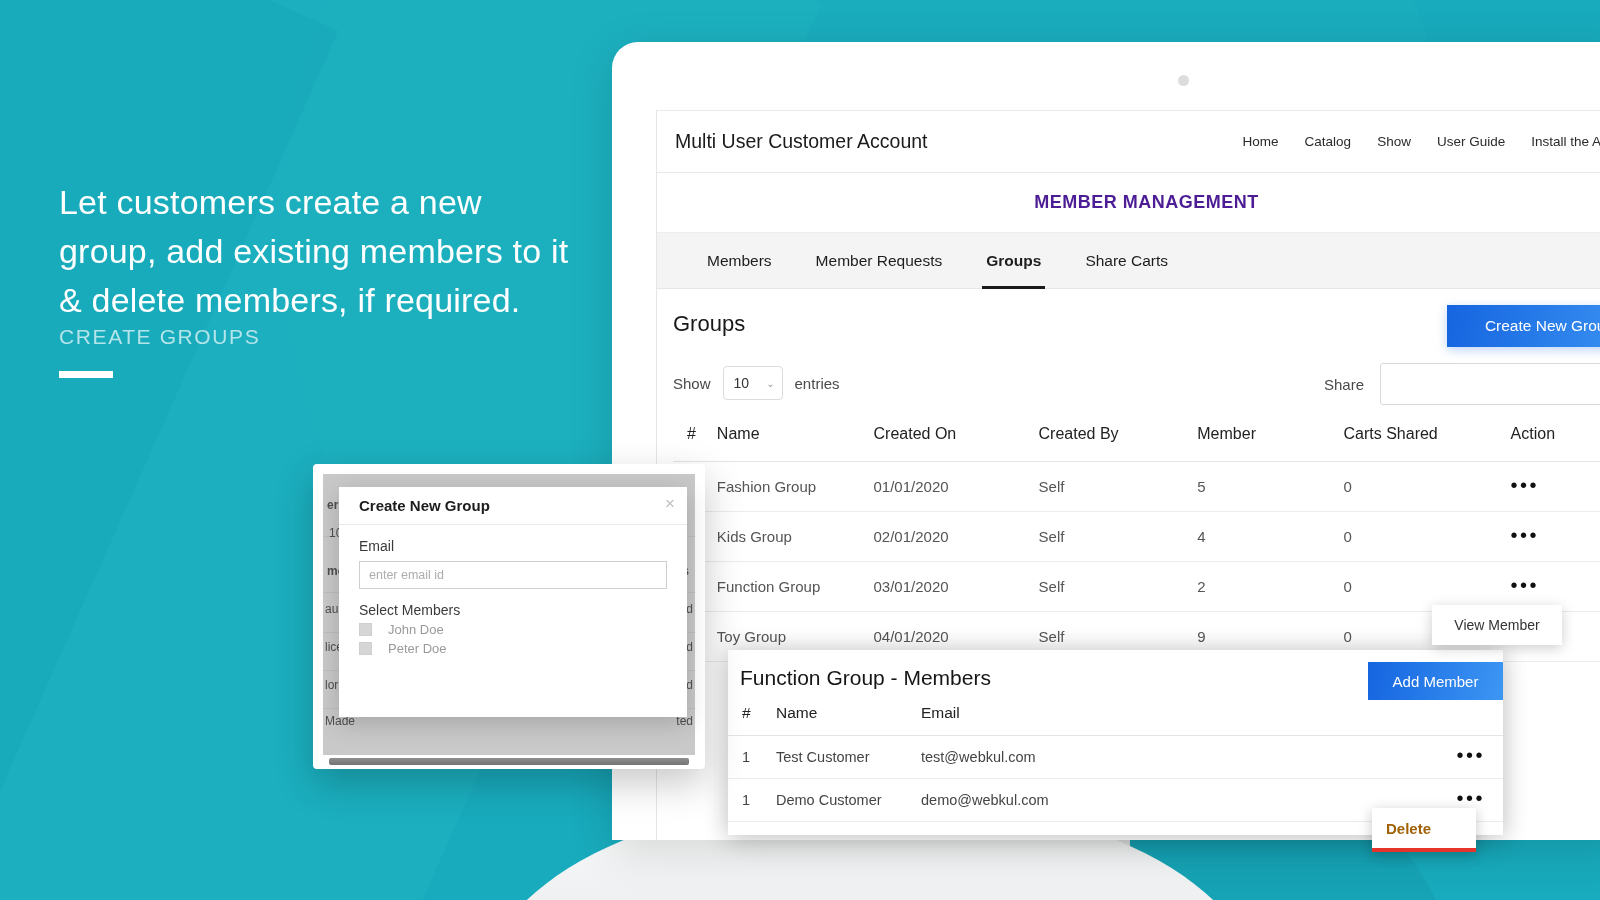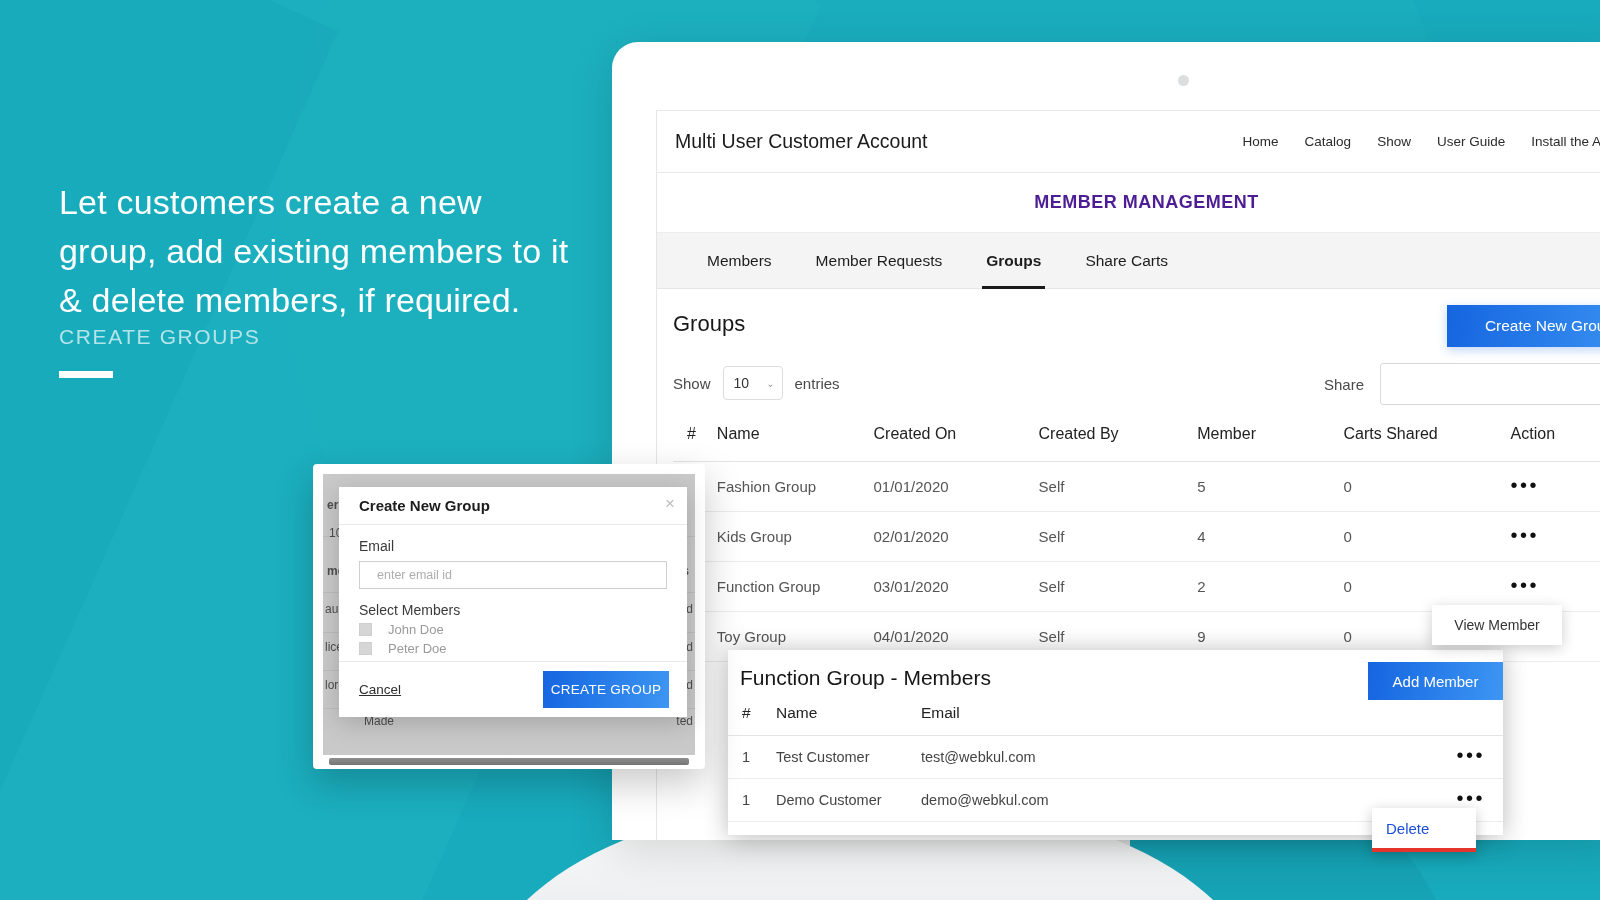--- a/index.html
+++ b/index.html
@@ -193,21 +193,21 @@
   .m-name { width:145px; }
   .m-mail { width:auto; }
   .m-act  { width:90px; text-align:right; padding-right:18px !important; }
 
   
   #delete-menu {
     position:absolute; left:1372px; top:808px; width:104px; height:44px;
     background:#fff; box-shadow:0 3px 14px rgba(0,0,0,.22);
     border-bottom:4px solid #e5342b; z-index:40;
     display:flex; align-items:center; padding-left:14px;
-    font-size:15px; color:#1d4ed8; cursor:pointer;
+    font-size:15px; color:#a16207; cursor:pointer;font-weight:bold;
   }
 
   
   #device {
     position:absolute; left:313px; top:464px; width:392px; height:305px;
     background:#ffffff; border-radius:4px; z-index:25;
     box-shadow:0 14px 38px rgba(0,0,0,.22);
   }
   #device-screen {
     position:absolute; left:10px; top:10px; right:10px; bottom:14px;
@@ -233,21 +233,21 @@
   }
   #modal-title { font-size:15px; font-weight:700; color:#1c1c1c; }
   #modal-close {
     position:absolute; right:12px; top:8px; font-size:17px; color:#bdbdbd;
     cursor:pointer; line-height:1;
   }
   #modal-body { padding:13px 20px 0 20px; }
   .field-label { font-size:14px; color:#3a3a3a; margin-bottom:7px; }
   #email-input {
     width:100%; height:28px; border:1px solid #cfcfcf; font-size:12.5px;
-    font-family:inherit; padding:0 17px; color:#333; outline:none;
+    font-family:inherit; padding:0 9px; color:#333; outline:none;
   }
   #email-input::placeholder { color:#adadad; }
   #select-members-label { font-size:14px; color:#3a3a3a; margin:13px 0 4px 0; }
   .member-chk { display:flex; align-items:center; margin-bottom:4px; }
   .chkbox {
     width:13px; height:13px; background:#d6d6d6; border:1px solid #cfcfcf;
     margin-right:16px; cursor:pointer;
   }
   .member-name { font-size:13px; color:#9a9a9a; }
   #modal-foot {
@@ -434,21 +434,21 @@
     <div class="ghost-line" style="top:118px"></div>
     <div class="ghost-line" style="top:158px"></div>
     <div class="ghost-line" style="top:196px"></div>
     <div class="ghost-line" style="top:234px"></div>
     <div class="ghost" style="left:4px;  top:24px; font-weight:700;">ers</div>
     <div class="ghost" style="left:6px;  top:52px;">10</div>
     <div class="ghost" style="left:4px;  top:90px; font-weight:700;">me</div>
     <div class="ghost" style="left:2px;  top:128px;">aura</div>
     <div class="ghost" style="left:2px;  top:166px;">lice</div>
     <div class="ghost" style="left:2px;  top:204px;">lori</div>
-    <div class="ghost" style="left:2px;  top:240px;margin-left:39px;">Made</div>
+    <div class="ghost" style="left:2px;  top:240px;">Made</div>
     <div class="ghost" style="right:6px; top:90px; font-weight:700;">s</div>
     <div class="ghost" style="right:2px; top:128px;">ted</div>
     <div class="ghost" style="right:2px; top:166px;">ted</div>
     <div class="ghost" style="right:2px; top:204px;">ted</div>
     <div class="ghost" style="right:2px; top:240px;">ted</div>
   </div>
   <div id="device-foot"></div>
 </div>
 
 <div id="modal">
@@ -462,17 +462,13 @@
     <div id="select-members-label">Select Members</div>
     <div class="member-chk">
       <span class="chkbox"></span>
       <span class="member-name">John Doe</span>
     </div>
     <div class="member-chk">
       <span class="chkbox"></span>
       <span class="member-name">Peter Doe</span>
     </div>
   </div>
-  <div id="modal-foot">
-    <span id="cancel-link">Cancel</span>
-    <button id="create-group-btn">CREATE GROUP</button>
-  </div>
 </div>
 
 </body></html>

